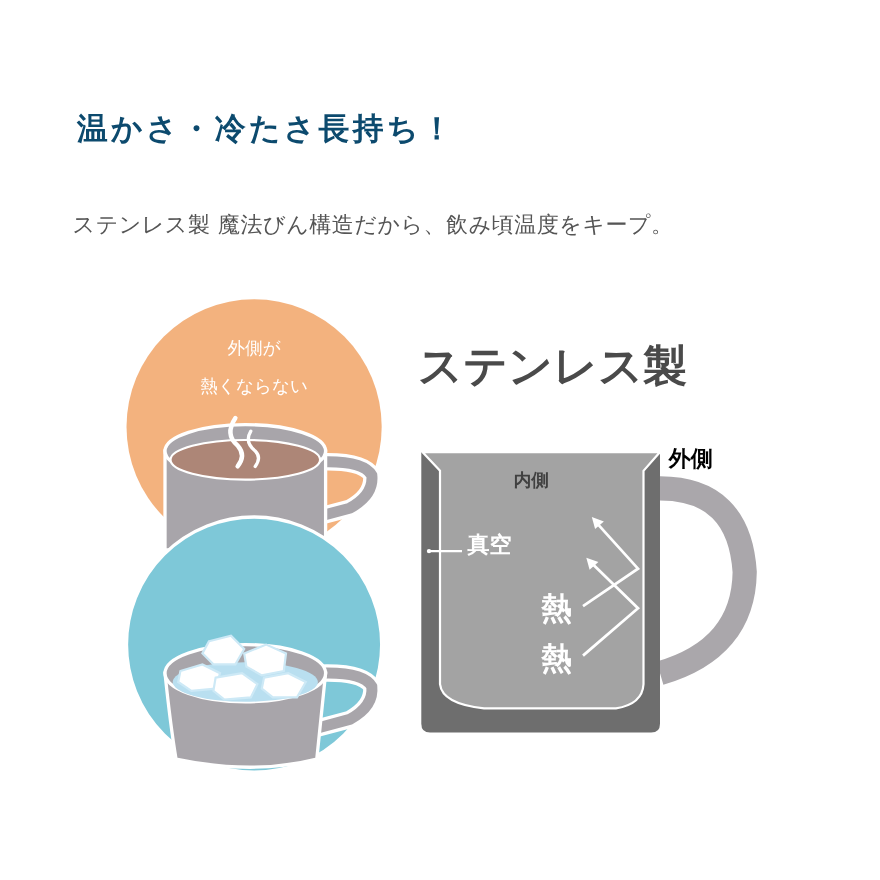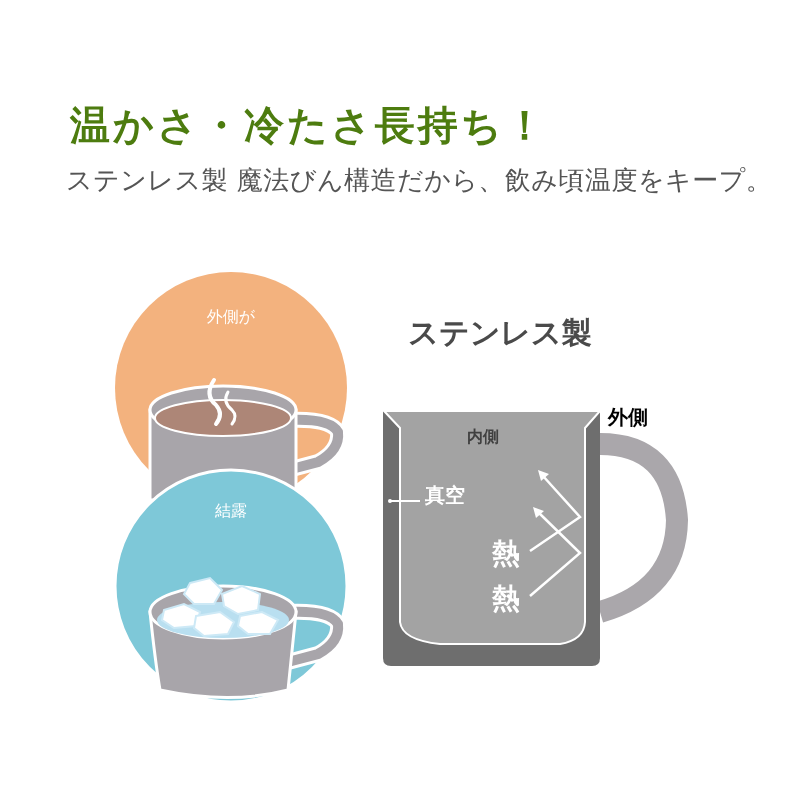--- a/index.html
+++ b/index.html
@@ -3,38 +3,38 @@
 <meta charset="utf-8">
 <style>
   html, body { margin: 0; padding: 0; }
   body {
     width: 800px; height: 800px; background: #ffffff;
     position: relative; overflow: hidden;
     font-family: "DejaVu Sans", sans-serif;
   }
   .headline {
     position: absolute; left: 70px; top: 98px;
-    font-size: 40px; font-weight: bold; color: #4d7c0f;
+    font-size: 28px; font-weight: bold; color: #0c4a6e;
     letter-spacing: 3px; margin: 0;
   }
   .desc {
-    position: absolute; left: 66px; top: 162px;
-    font-size: 26px; color: #555555; line-height: 36px;
+    position: absolute; left: 66px; top: 186px;
+    font-size: 20px; color: #555555; line-height: 36px;
     letter-spacing: 0.5px;
   }
   .desc div { white-space: nowrap; }
   svg.art { position: absolute; left: 0; top: 0; }
   .lbl { position: absolute; white-space: nowrap; }
   .circle-text {
     color: #ffffff; font-size: 16px; text-align: center; line-height: 34px;
     width: 240px;
   }
   .diagram-title {
     left: 380px; top: 310px; width: 240px; text-align: center;
-    font-size: 30px; font-weight: bold; color: #4a4a4a; line-height: 46px;
+    font-size: 40px; font-weight: bold; color: #4a4a4a; line-height: 46px;
   }
   .outside-lbl { left: 608px; top: 404px; font-size: 20px; font-weight: bold; color: #000000; }
   .inside-lbl { left: 467px; top: 427px; font-size: 16px; font-weight: bold; color: #404040; }
   .vacuum-lbl { left: 425px; top: 482px; font-size: 20px; font-weight: bold; color: #fff; }
   .heat-lbl { font-size: 28px; font-weight: bold; color: #fff; }
 </style>
 </head>
 <body>
 
 <h1 class="headline">温かさ・冷たさ長持ち！</h1>
@@ -87,24 +87,24 @@
 
     <polyline points="530,551 580,517 543,476" fill="none" stroke="#ffffff" stroke-width="2.5"></polyline>
     <polygon points="538,470 549,474 541,481" fill="#ffffff"></polygon>
     <polyline points="530,596 580,553 538,512" fill="none" stroke="#ffffff" stroke-width="2.5"></polyline>
     <polygon points="533,507 544,511 536,518" fill="#ffffff"></polygon>
   </g>
 </svg>
 
 <div class="lbl circle-text" style="left:111px; top:300px;">
   <div>外側が</div>
+  <div>熱くならない</div>
 </div>
 
 <div class="lbl circle-text" style="left:111px; top:494px;">
-  <div>結露</div>
 </div>
 
 <div class="lbl diagram-title">
   <div>ステンレス製</div>
 </div>
 
 <div class="lbl outside-lbl">外側</div>
 <div class="lbl inside-lbl">内側</div>
 <div class="lbl vacuum-lbl">真空</div>
 <div class="lbl heat-lbl" style="left:492px; top:535px;">熱</div>

